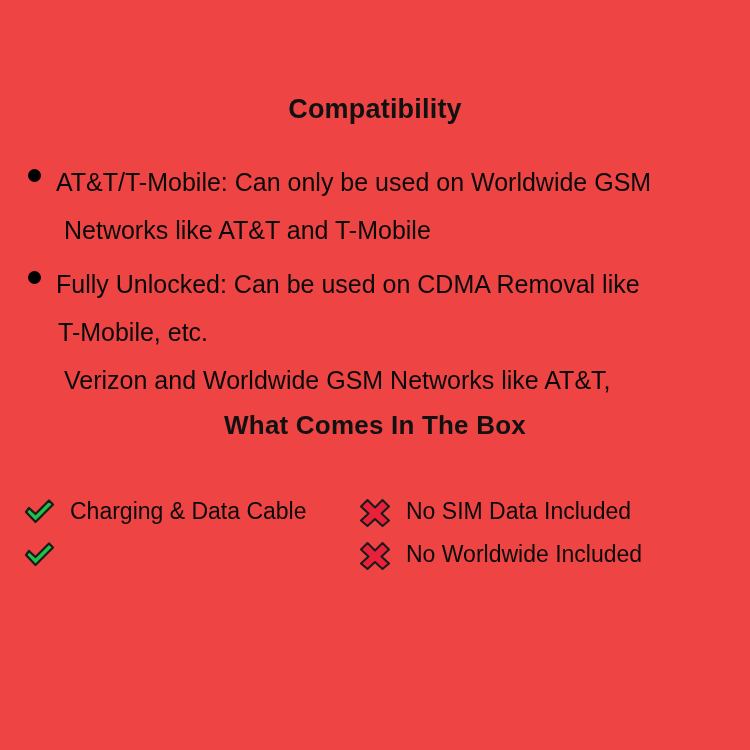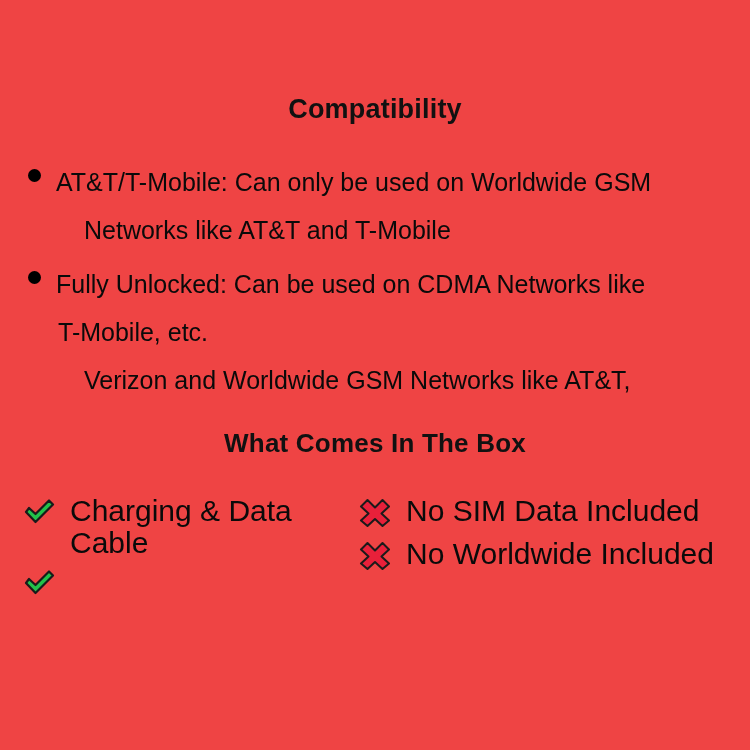--- a/index.html
+++ b/index.html
@@ -33,21 +33,21 @@
   }
   #heading-compatibility {
     position: absolute;
     left: 0;
     top: 94px;
     width: 750px;
   }
   #heading-box {
     position: absolute;
     left: 0;
-    top: 428px;
+    top: 410px;
     width: 750px;
     font-size: 26px;
   }
 
   
   .compat-list {
     position: absolute;
     left: 0;
     top: 158px;
     width: 750px;
@@ -68,21 +68,20 @@
     background: #000000;
   }
   .compat-line {
     font-size: 25px;
     line-height: 48px;
     white-space: nowrap;
     color: #0a0a0a;
   }
   .compat-line.cont {
     padding-left: 8px;
-    margin-left: 20px;
   }
   .compat-line.cont-tight {
     padding-left: 2px;
   }
 
   
   .box-grid {
     position: absolute;
     left: 0;
     top: 495px;
@@ -111,21 +110,21 @@
   }
   .box-icon {
     flex: 0 0 auto;
     width: 34px;
     height: 30px;
     margin-right: 14px;
     margin-top: 2px;
     display: block;
   }
   .box-label {
-    font-size: 30px;
+    font-size: 23px;
     line-height: 32px;
     color: #0a0a0a;
     white-space: pre-line;
   }
 </style>
 </head>
 <body>
 
 <div class="page">
 
@@ -134,21 +133,21 @@
   <div class="compat-list">
 
     <div class="compat-item">
       <span class="compat-bullet"></span>
       <div class="compat-line">AT&amp;T/T-Mobile: Can only be used on Worldwide GSM</div>
       <div class="compat-line cont">Networks like AT&amp;T and T-Mobile</div>
     </div>
 
     <div class="compat-item">
       <span class="compat-bullet"></span>
-      <div class="compat-line">Fully Unlocked: Can be used on CDMA Networks like</div>
+      <div class="compat-line">Fully Unlocked: Can be used on CDMA Removal like</div>
       <div class="compat-line cont-tight">T-Mobile, etc.</div>
       <div class="compat-line cont">Verizon and Worldwide GSM Networks like AT&amp;T,</div>
     </div>
 
   </div>
 
   <div id="heading-box" class="section-heading">What Comes In The Box</div>
 
   <div class="box-grid">
 

